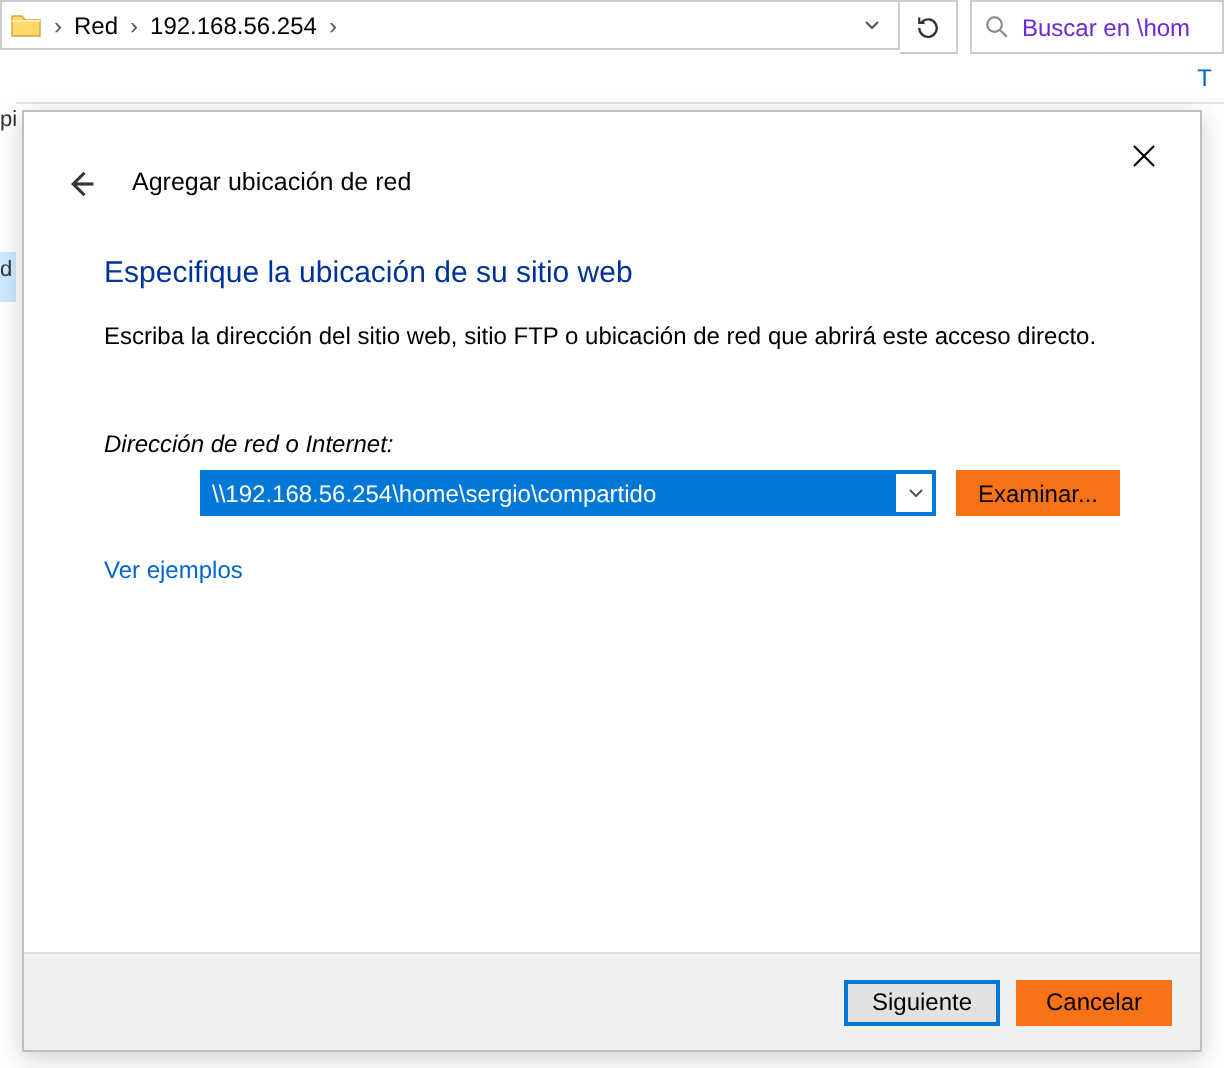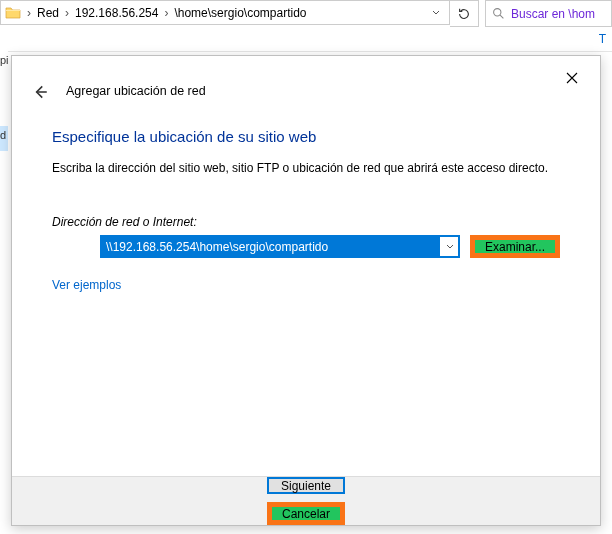--- a/index.html
+++ b/index.html
@@ -27,43 +27,42 @@
   .dlg-title{position:absolute;top:28px;left:54px;font-size:12.5px;color:#000000;}
   .close{position:absolute;top:10px;right:12px;width:32px;height:24px;display:flex;align-items:center;justify-content:center;font-size:15px;color:#000;}
   .dlg-body{padding:22px 40px 0 40px;}
   .heading{color:#003399;font-size:15px;margin-bottom:16px;}
   .instr{font-size:12px;color:#000;margin-bottom:40px;}
   .lbl{font-size:12px;margin-bottom:6px;font-style:italic;}
   .row{display:flex;align-items:flex-start;gap:10px;padding-left:48px;}
   .combo{flex:1;height:23px;border:1px solid #0078d7;box-shadow:0 0 0 1px #0078d7 inset;display:flex;align-items:center;position:relative;box-sizing:border-box;}
   .combo-sel{flex:1;height:100%;display:flex;align-items:center;padding:0 4px;background:#0078d7;color:#fff;margin:1px;box-sizing:border-box;font-size:12px;white-space:nowrap;overflow:hidden;}
   .combo-btn{width:18px;height:100%;display:flex;align-items:center;justify-content:center;color:#555;}
-  .btn{height:23px;min-width:78px;border:5px solid #f97316;background:#22c55e;font-size:12px;font-family:inherit;padding:0 10px;box-sizing:border-box;cursor:default;}
+  .btn{height:23px;min-width:78px;border:1px solid #f97316;background:#f97316;font-size:12px;font-family:inherit;padding:0 10px;box-sizing:border-box;cursor:default;}
   .btn.default{border:1px solid #0078d7;box-shadow:0 0 0 1px #0078d7 inset;background:#e1e1e1;}
   .link{color:#0066cc;font-size:12px;margin-top:20px;display:inline-block;}
-  .dlg-foot{position:absolute;bottom:0;left:0;right:0;height:48px;background:#f0f0f0;border-top:1px solid #dcdcdc;display:flex;align-items:center;justify-content:flex-end;padding:0 14px;gap:8px;flex-direction:column;}
+  .dlg-foot{position:absolute;bottom:0;left:0;right:0;height:48px;background:#f0f0f0;border-top:1px solid #dcdcdc;display:flex;align-items:center;justify-content:flex-end;padding:0 14px;gap:8px;}
   svg{display:block;}
 </style>
 </head>
 <body>
 
 <div class="addr-bar">
   <div class="addr-path">
     <span class="folder-ico">
       <svg viewBox="0 0 16 16" width="16" height="16">
           <path fill="#ffd86b" stroke="#d9a43b" stroke-width=".7" d="M1 3h5l1.5 2H15v8H1z"></path>
           <path fill="#ffe9a8" d="M1 5h14v1H1z"></path>
         </svg>
     </span>
     <span class="chev">›</span>
     <span class="seg">Red</span>
     <span class="chev">›</span>
     <span class="seg">192.168.56.254</span>
     <span class="chev">›</span>
-    <span class="seg">\home\sergio\compartido</span>
     <span class="addr-drop">
       <svg width="8" height="8" viewBox="0 0 8 8">
           <path d="M1 2l3 3 3-3" fill="none" stroke="#555" stroke-width="1"></path>
         </svg>
     </span>
   </div>
   <div class="refresh">
     <svg width="14" height="14" viewBox="0 0 16 16">
         <path fill="none" stroke="#333" stroke-width="1.3" d="M3 8a5 5 0 1 0 1.5-3.5M3 2v3h3"></path>
       </svg>

